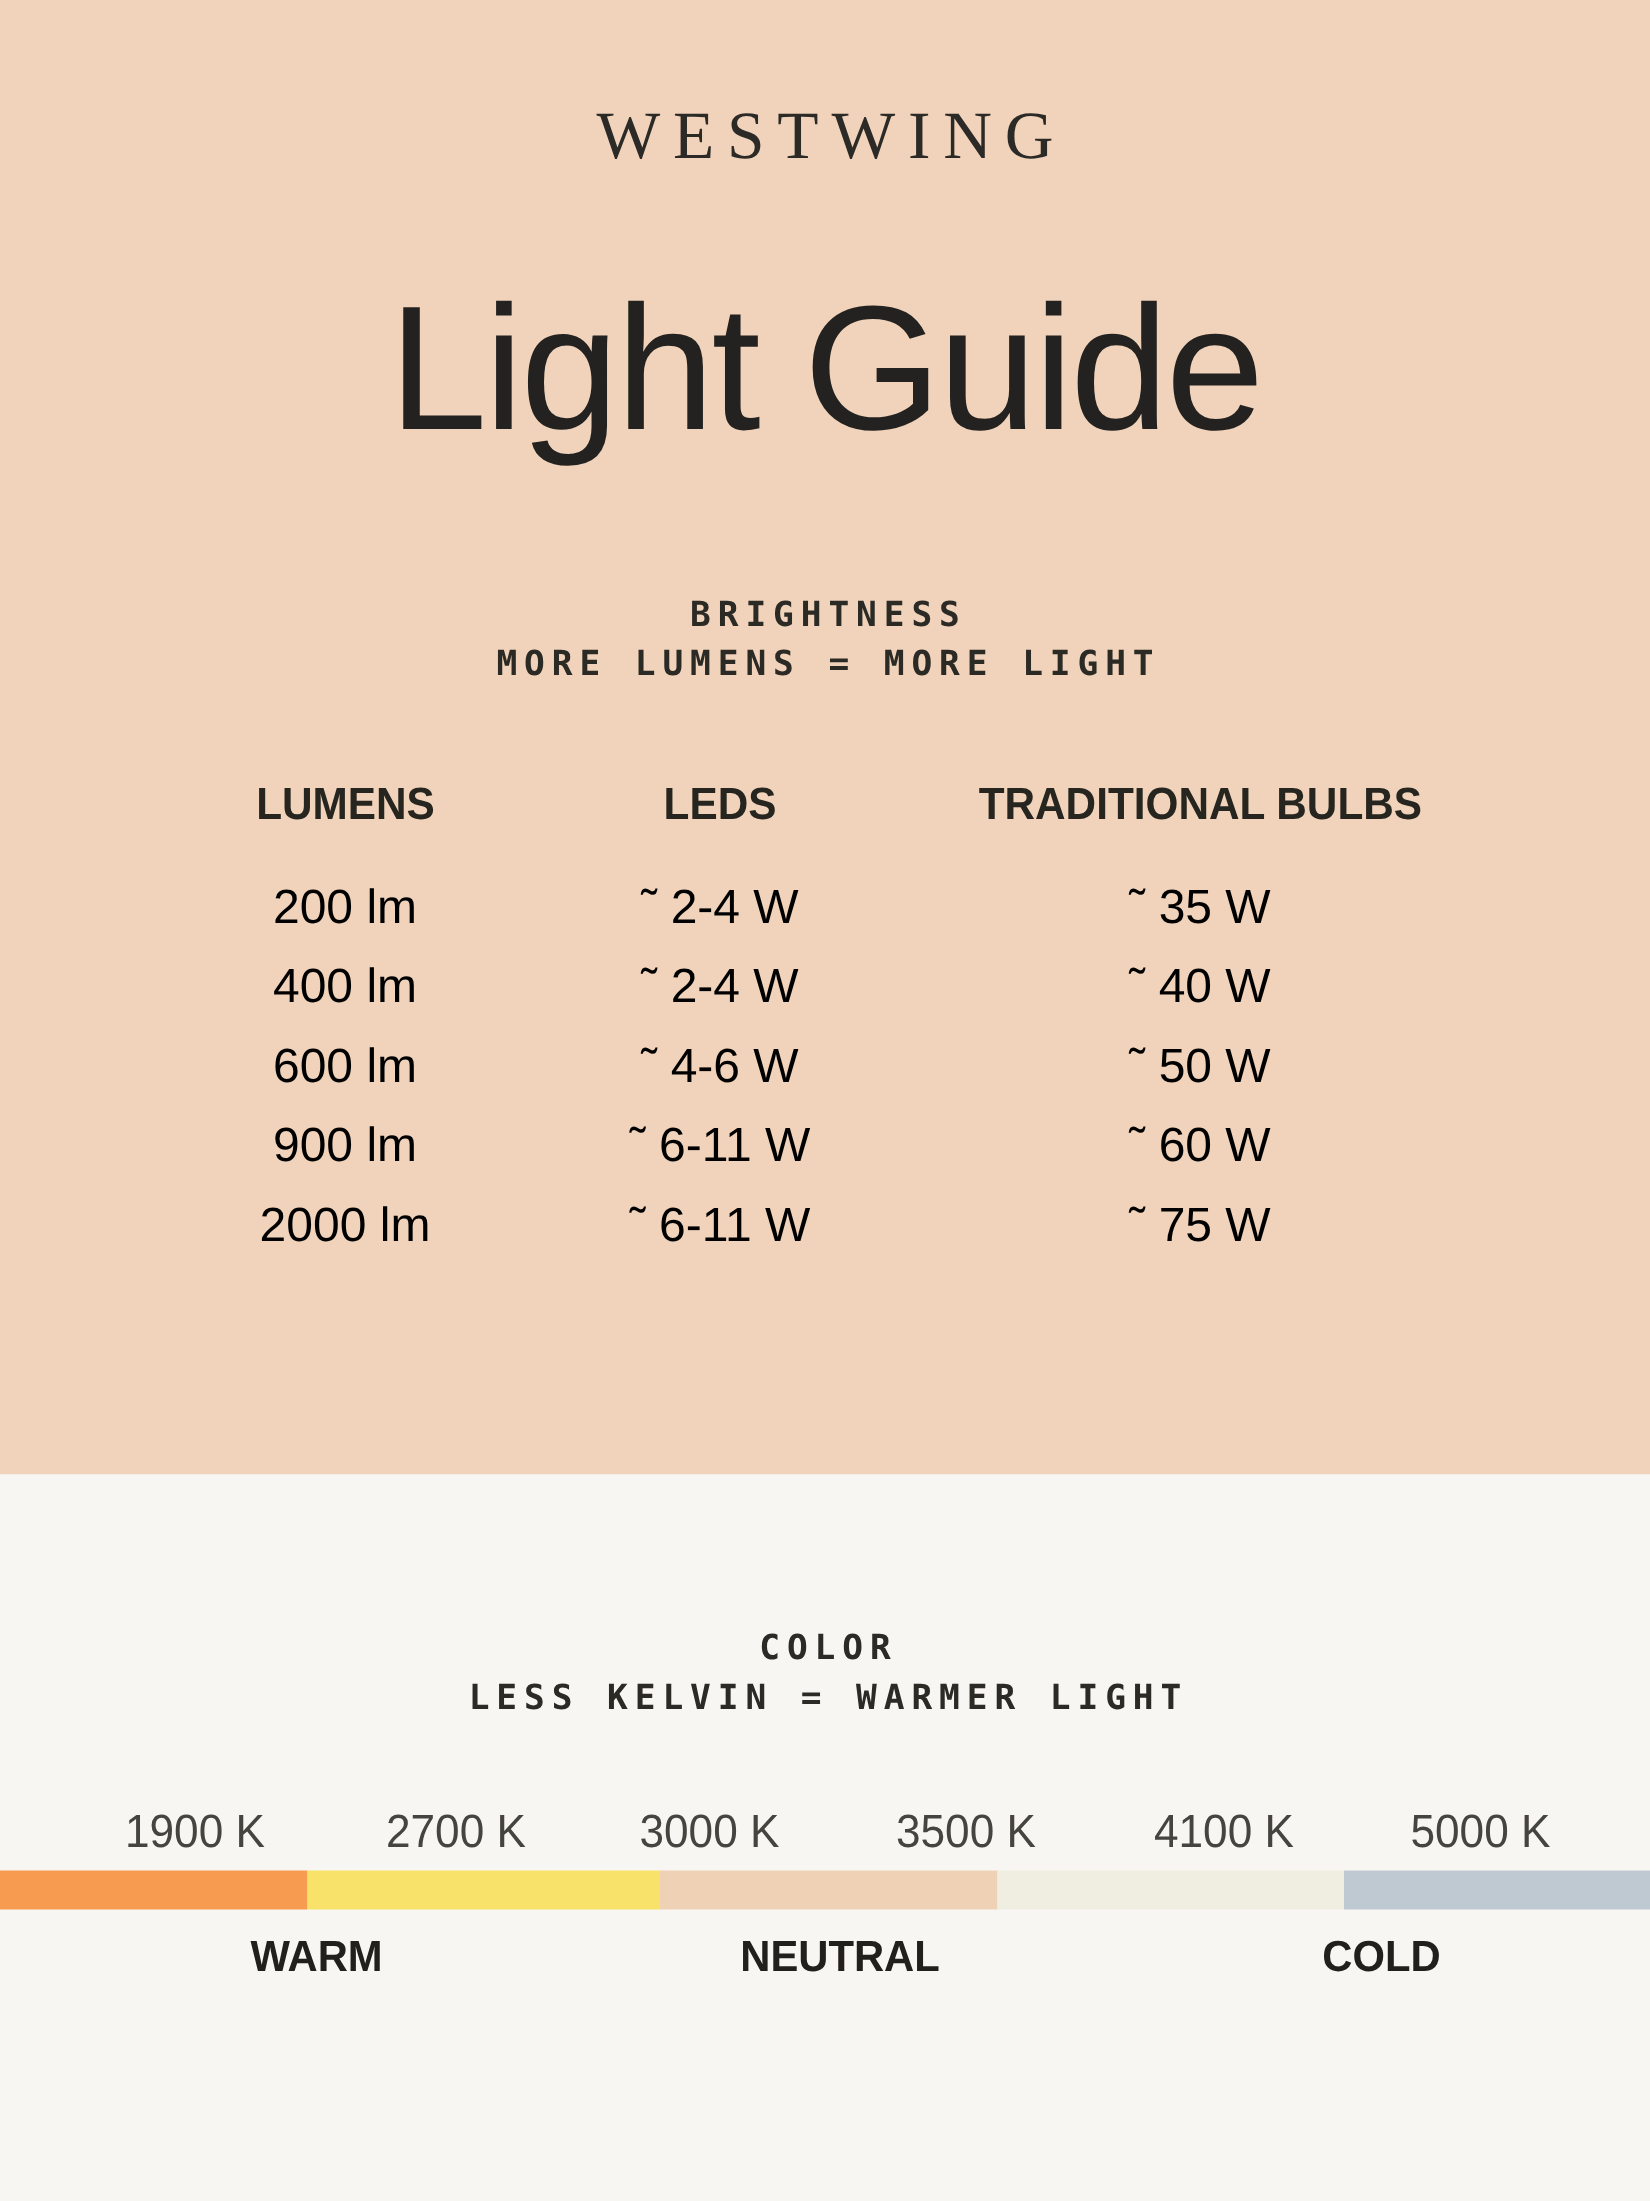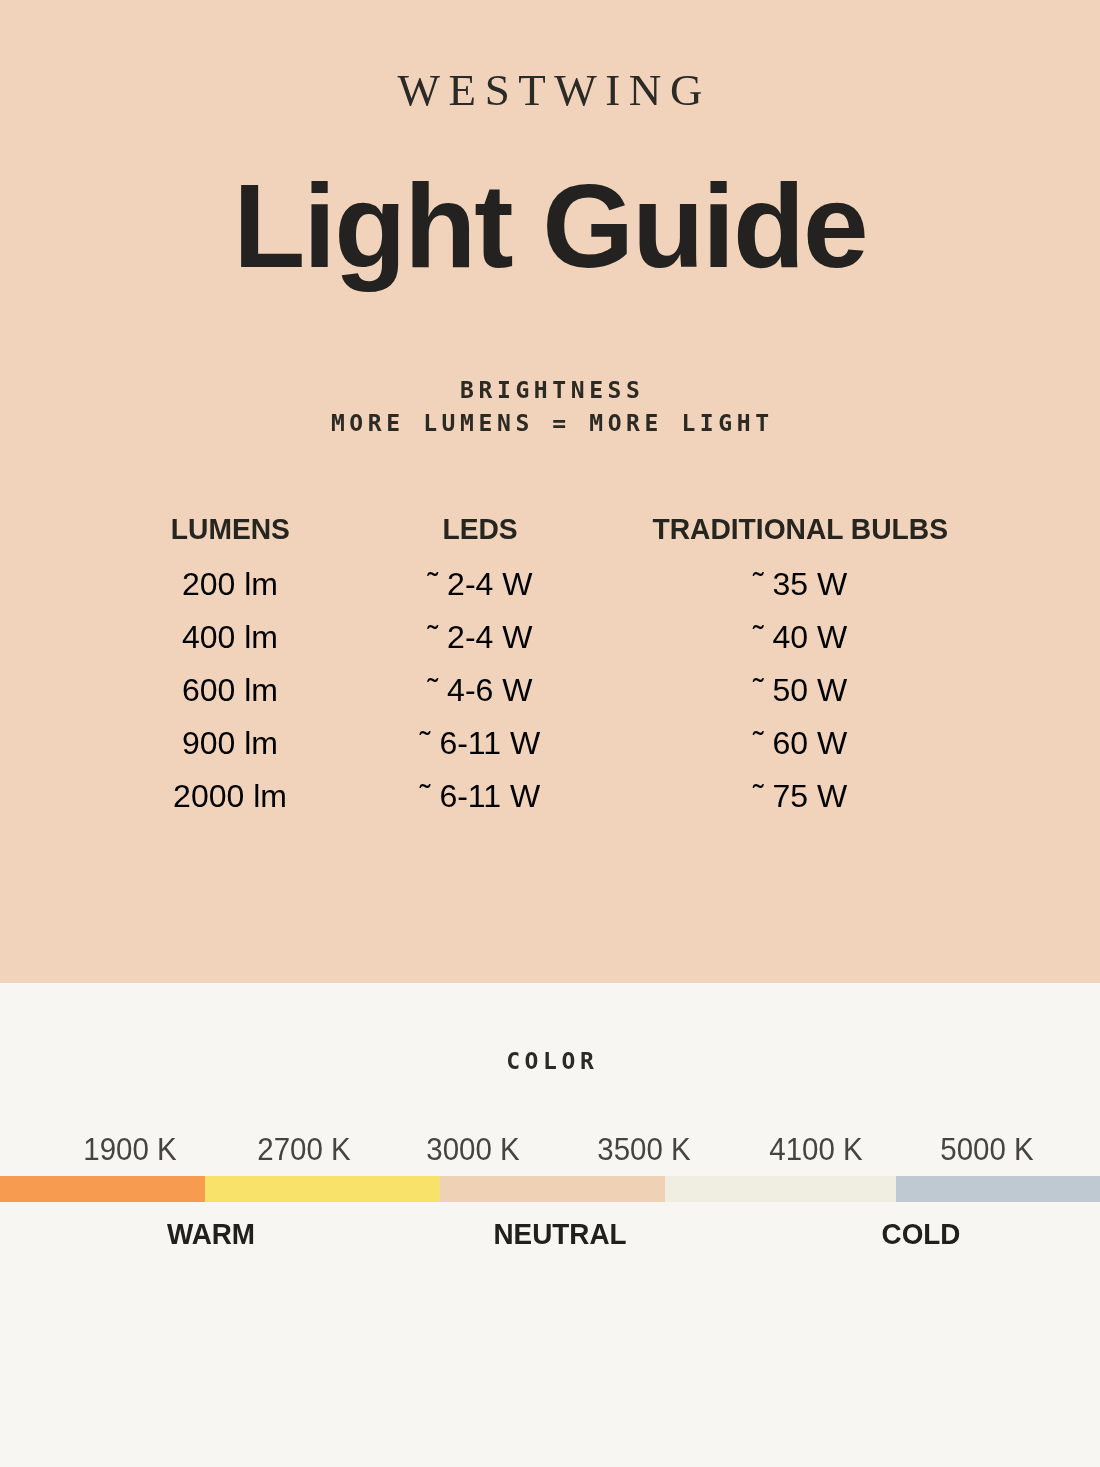--- a/index.html
+++ b/index.html
@@ -22,24 +22,24 @@
   .brand {
     padding-top: 64px;
     font-family: "Liberation Serif", serif;
     font-size: 45px;
     line-height: 52px;
     letter-spacing: 0.19em;
     text-indent: 0.19em;
     color: #2B2A26;
   }
   .page-title {
-    margin-top: 50px;
+    margin-top: 70px;
     font-size: 118px;
     line-height: 120px;
-    font-weight: 700;
+    font-weight: 400;
     letter-spacing: -2px;
     color: #232220;
   }
   .mono-heading {
     font-family: "DejaVu Sans Mono", monospace;
     font-size: 23px;
     line-height: 33px;
     font-weight: 600;
     letter-spacing: 0.2em;
     text-indent: 0.2em;
@@ -55,40 +55,40 @@
     grid-template-columns: 240px 260px 380px;
     justify-items: center;
     align-items: center;
   }
   .lumens-table .th {
     font-size: 30px;
     font-weight: 700;
     letter-spacing: 0px;
     color: #26251F;
     height: 46px;
-    display: flex; align-items: flex-end;
+    display: flex; align-items: flex-start;
   }
   .condensed { transform: scaleX(0.94); transform-origin: center; display: inline-block; }
   .lumens-table .td {
     font-size: 32px;
     font-weight: 400;
     color: #000000;
     height: 53px;
     display: flex; align-items: center;
   }
   .spacer-row { height: 12px; grid-column: 1 / 4; }
 
   
   .section-bottom {
     height: 484px;
     background: #F8F6F2;
     text-align: center;
     position: relative;
   }
-  .color-heading { padding-top: 62px; }
+  .color-heading { padding-top: 100px; }
 
   .kelvin-row {
     position: relative;
     margin-top: 54px;
     height: 38px;
   }
   .kelvin-label {
     position: absolute;
     transform: translateX(-50%) scaleX(0.95);
     font-size: 31px;
@@ -176,20 +176,21 @@
       <div class="td">2000 lm</div>
       <div class="td">˜ 6-11 W</div>
       <div class="td">˜ 75 W</div>
     </div>
   </div>
 
   <div class="section-bottom">
 
     <div class="mono-heading color-heading">
       <div>COLOR</div>
+      <div>LESS KELVIN = WARMER LIGHT</div>
     </div>
 
     <div class="kelvin-row">
       <span class="kelvin-label">1900 K</span>
       <span class="kelvin-label">2700 K</span>
       <span class="kelvin-label">3000 K</span>
       <span class="kelvin-label">3500 K</span>
       <span class="kelvin-label">4100 K</span>
       <span class="kelvin-label">5000 K</span>
     </div>

